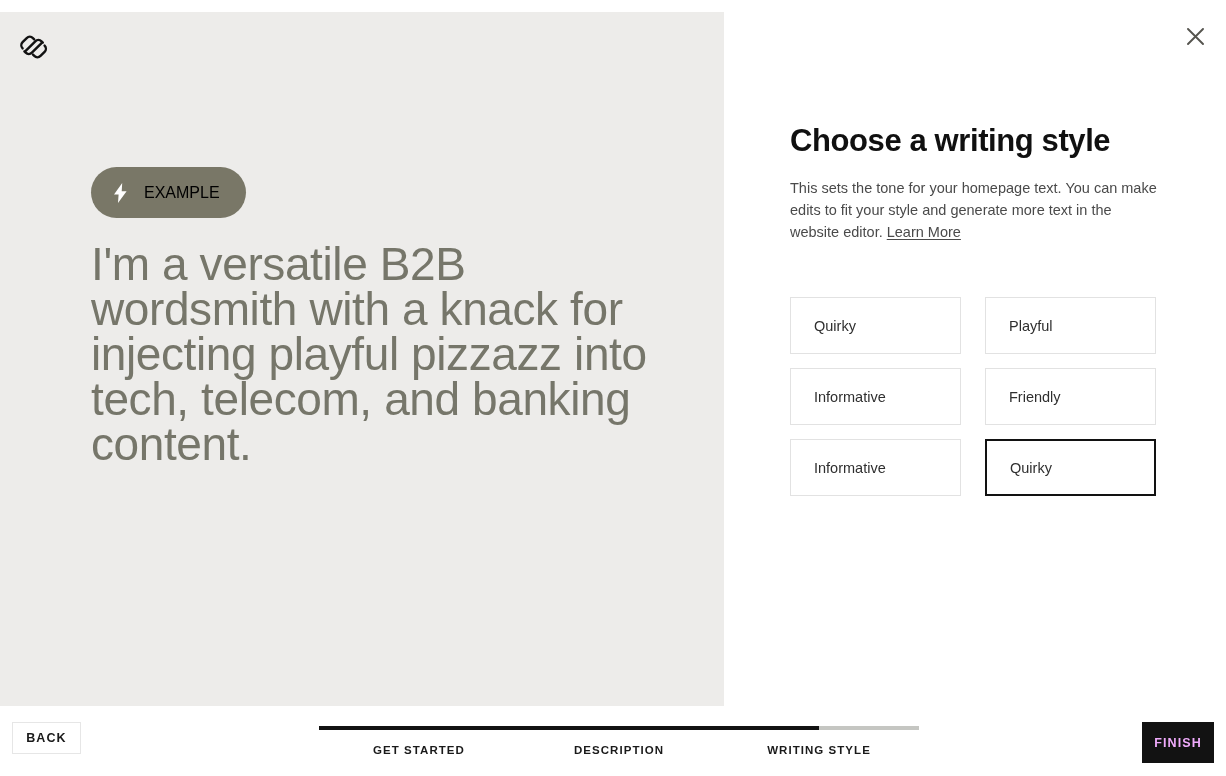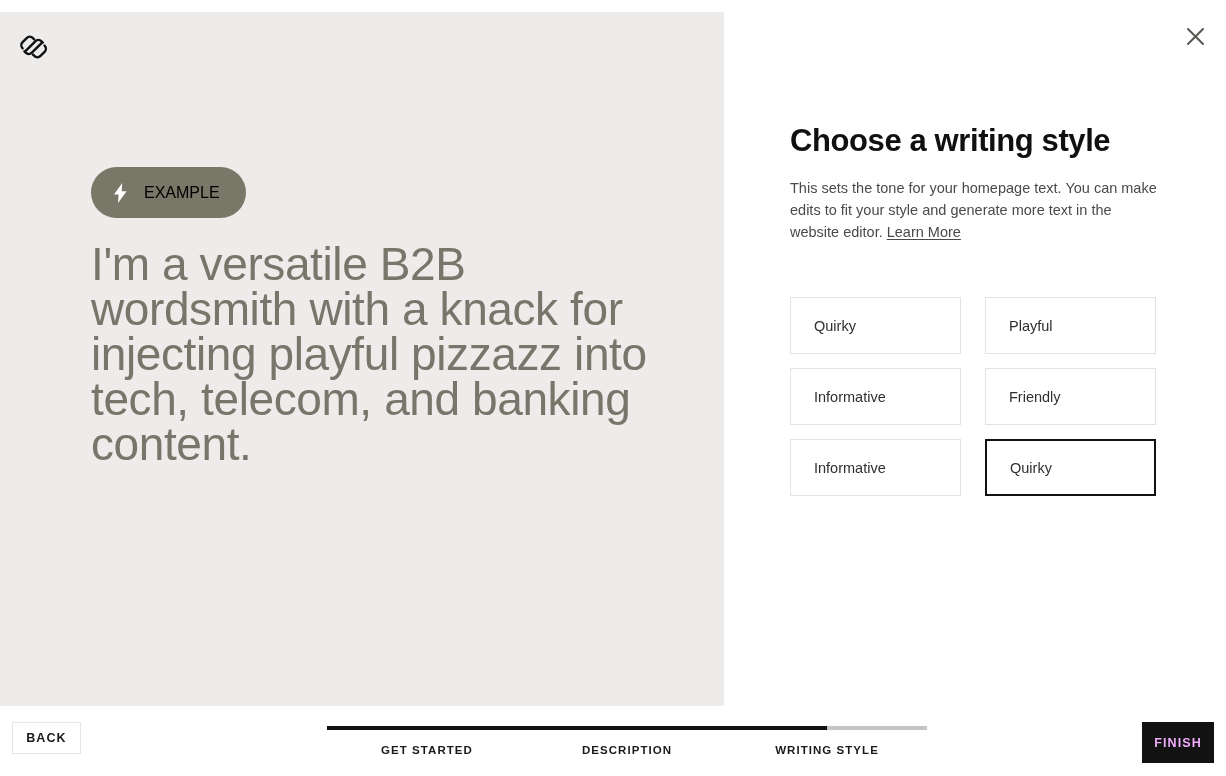--- a/index.html
+++ b/index.html
@@ -195,21 +195,21 @@
     font-family: "Liberation Sans", sans-serif;
     font-size: 12.5px;
     font-weight: 700;
     letter-spacing: 1.1px;
     color: #f0abfc;
     cursor: pointer;
   }
 
   .stepper {
     position: absolute;
-    left: 327px;
+    left: 319px;
     top: 20px;
     width: 600px;
   }
 
   .stepper-track {
     position: relative;
     width: 600px;
     height: 4px;
     background: #c5c6c2;
   }

